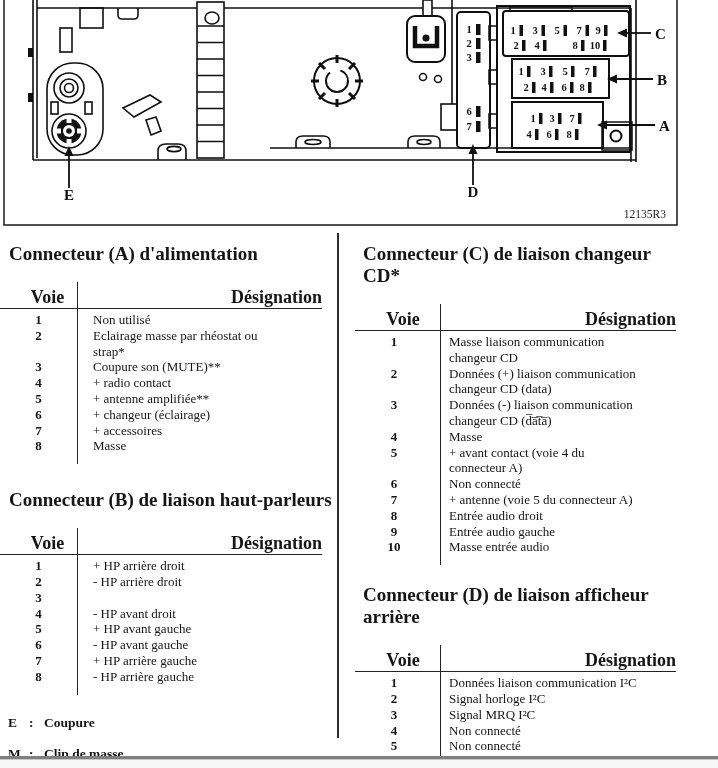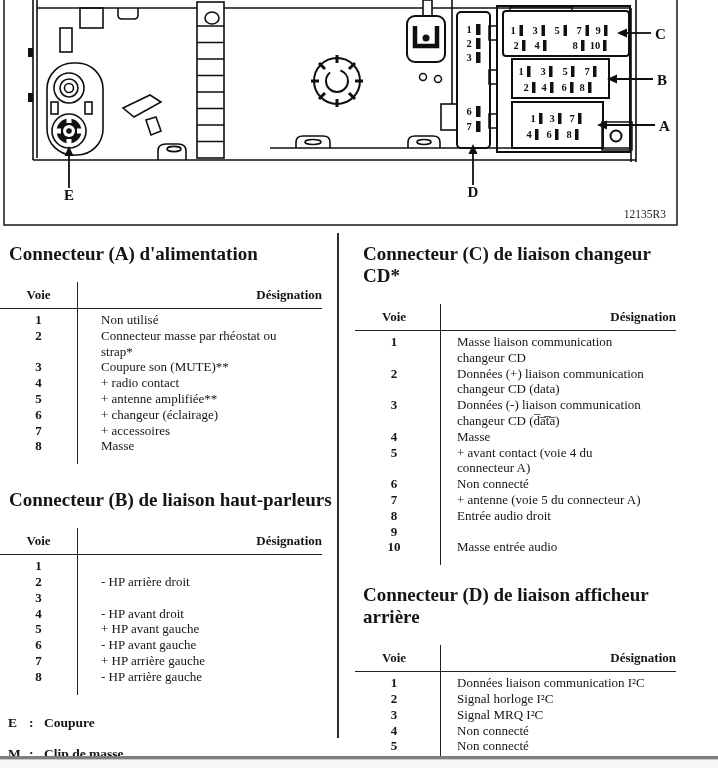--- a/index.html
+++ b/index.html
@@ -13,32 +13,32 @@
   .col-divider{position:absolute;left:337px;top:233px;width:2px;height:505px;background:#2d2d2d;}
   .sec-title{font-size:19px;font-weight:bold;}
   .col-left .sec-title{margin:0 0 0 9px;}
   .col-right .sec-title{margin:0 0 0 15px;}
   .title-a,.title-c{margin-top:11px !important;}
   .title-b{margin-top:25px !important;}
   .title-d{margin-top:19px !important;}
   .tbl{position:relative;margin-top:22px;}
   .col-left .tbl{width:322px;}
   .col-right .tbl{margin-left:7px;width:321px;}
-  .thead{display:flex;height:18px;font-weight:bold;font-size:13px;}
+  .thead{display:flex;height:18px;font-weight:bold;font-size:18px;padding-left:9px;}
   .vh{text-align:center;}
   .col-left .vh{width:77px;}
   .col-right .vh{width:78px;}
   .dh{flex:1;text-align:right;}
   .rule{border-top:1.6px solid #222;margin-top:3px;}
   .tbody{padding:3px 0 10px 0;}
   .trow{display:flex;font-size:13px;line-height:15.8px;}
   .v{font-weight:bold;text-align:center;}
   .col-left .v{width:77px;}
   .col-right .v{width:78px;}
-  .d{flex:1;padding-left:24px;white-space:pre-line;}
+  .d{flex:1;padding-left:16px;white-space:pre-line;}
   .vline{position:absolute;top:-5px;bottom:0;width:1.4px;background:#222;}
   .col-left .vline{left:77px;}
   .col-right .vline{left:85px;}
   .legend{display:flex;font-size:13.5px;font-weight:bold;margin-left:8px;}
   .legend-e{margin-top:20px;}
   .legend-m{margin-top:15px;}
   .lkey{width:21px;}
   .lsep{width:15px;}
   .bottom-line{position:absolute;left:0;top:756px;width:718px;height:2.5px;background:#7f7f7f;}
   .bottom-strip{position:absolute;left:0;top:759px;width:718px;height:9px;background:#f6f6f6;border-top:1px solid #c9c9c9;}
@@ -231,21 +231,21 @@
         <span class="dh">Désignation</span>
       </div>
       <div class="rule"></div>
       <div class="tbody">
         <div class="trow">
             <span class="v">1</span>
             <span class="d">Non utilisé</span>
           </div>
         <div class="trow">
             <span class="v">2</span>
-            <span class="d">Connecteur masse par rhéostat ou
+            <span class="d">Eclairage masse par rhéostat ou
 strap*</span>
           </div>
         <div class="trow">
             <span class="v">3</span>
             <span class="d">Coupure son (MUTE)**</span>
           </div>
         <div class="trow">
             <span class="v">4</span>
             <span class="d">+ radio contact</span>
           </div>
@@ -272,20 +272,21 @@
     <div class="tbl">
       <div class="vline"></div>
       <div class="thead">
         <span class="vh">Voie</span>
         <span class="dh">Désignation</span>
       </div>
       <div class="rule"></div>
       <div class="tbody">
         <div class="trow">
             <span class="v">1</span>
+            <span class="d">+ HP arrière droit</span>
           </div>
         <div class="trow">
             <span class="v">2</span>
             <span class="d">- HP arrière droit</span>
           </div>
         <div class="trow">
             <span class="v">3</span>
           </div>
         <div class="trow">
             <span class="v">4</span>
@@ -364,20 +365,21 @@
         <div class="trow">
             <span class="v">7</span>
             <span class="d">+ antenne (voie 5 du connecteur A)</span>
           </div>
         <div class="trow">
             <span class="v">8</span>
             <span class="d">Entrée audio droit</span>
           </div>
         <div class="trow">
             <span class="v">9</span>
+            <span class="d">Entrée audio gauche</span>
           </div>
         <div class="trow">
             <span class="v">10</span>
             <span class="d">Masse entrée audio</span>
           </div>
       </div>
     </div>
 
     <div class="sec-title title-d">Connecteur (D) de liaison afficheur arrière</div>
     <div class="tbl">

